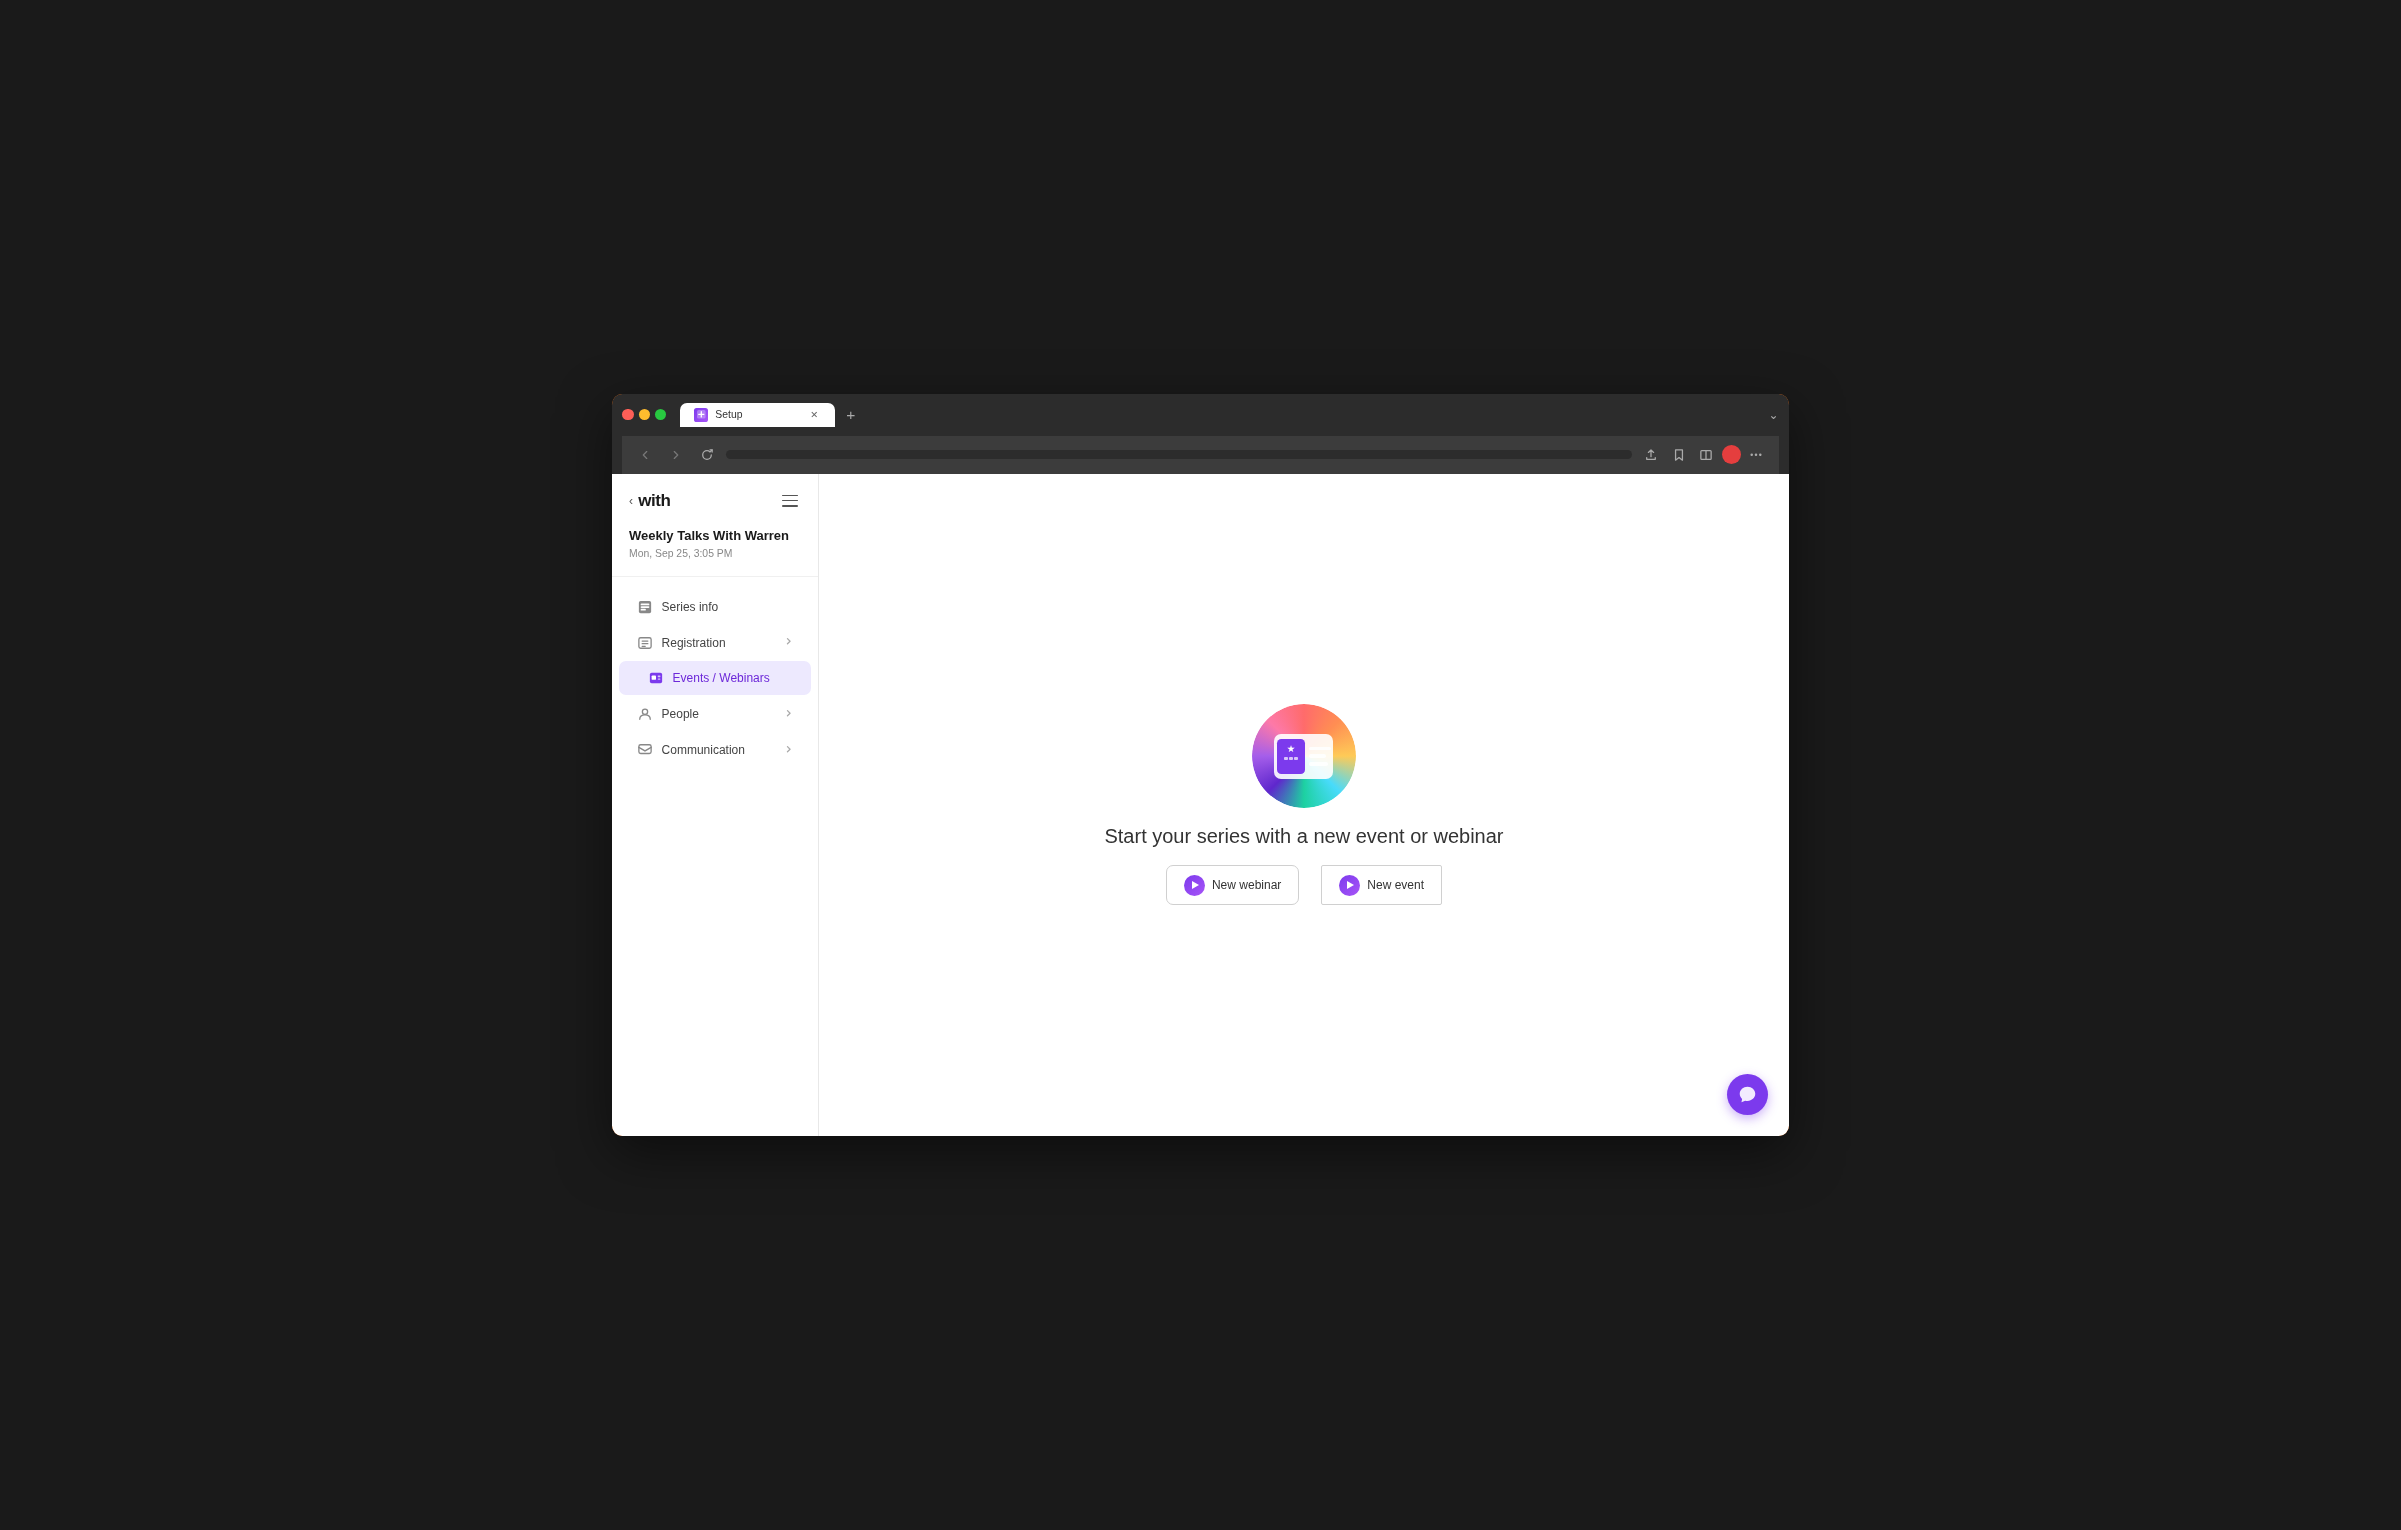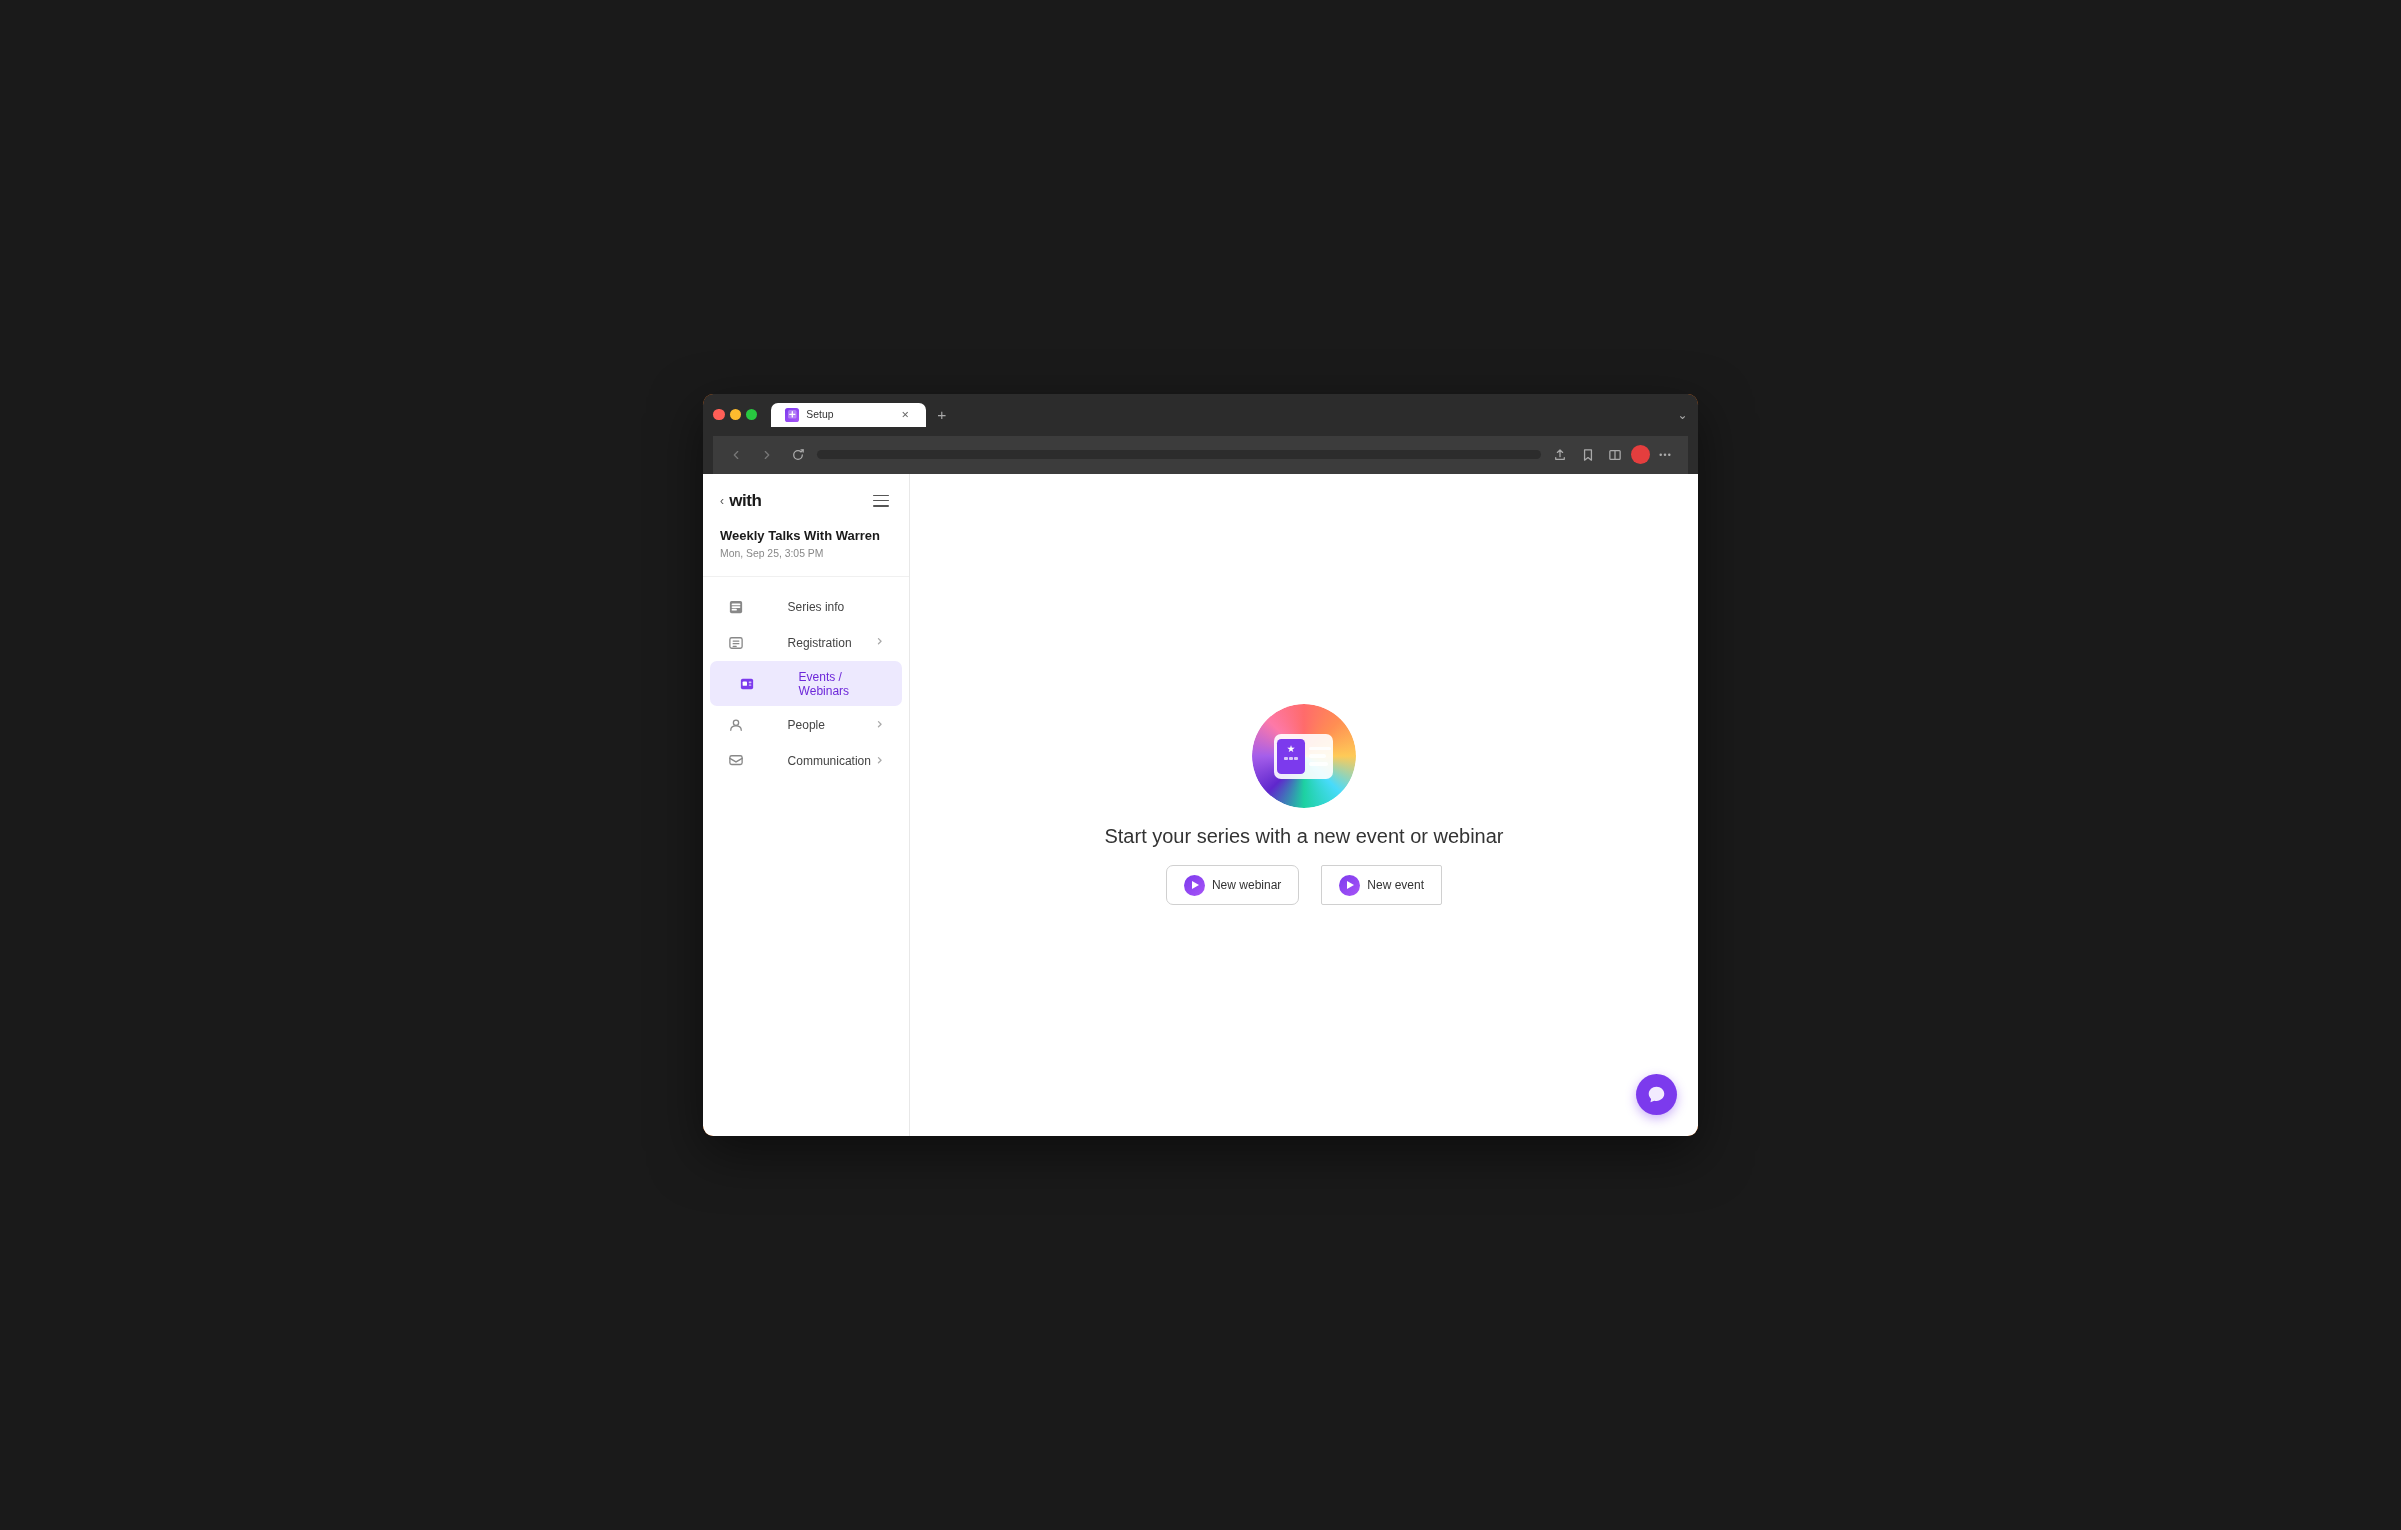--- a/index.html
+++ b/index.html
@@ -7,21 +7,21 @@
     body {
       background: #1a1a1a;
       display: flex;
       justify-content: center;
       align-items: center;
       min-height: 100vh;
       font-family: -apple-system, BlinkMacSystemFont, 'Segoe UI', sans-serif;
     }
 
     .browser-window {
-      width: 995px;
+      width: 1177px;
       height: 742px;
       background: #f97316;
       border-radius: 10.4px;
       overflow: hidden;
       display: flex;
       flex-direction: column;
       box-shadow: 0 17px 52px rgba(0,0,0,0.5);
     }
 
     
@@ -287,21 +287,20 @@
       height: 17px;
       margin-right: 8.6px;
       display: flex;
       align-items: center;
       justify-content: center;
       flex-shrink: 0;
     }
 
     .nav-item-label {
       flex: 1;
-      margin-left: 35px;
     }
 
     .nav-chevron {
       color: #aaa;
       font-size: 10.4px;
     }
 
     
     .main-content {
       flex: 1;

